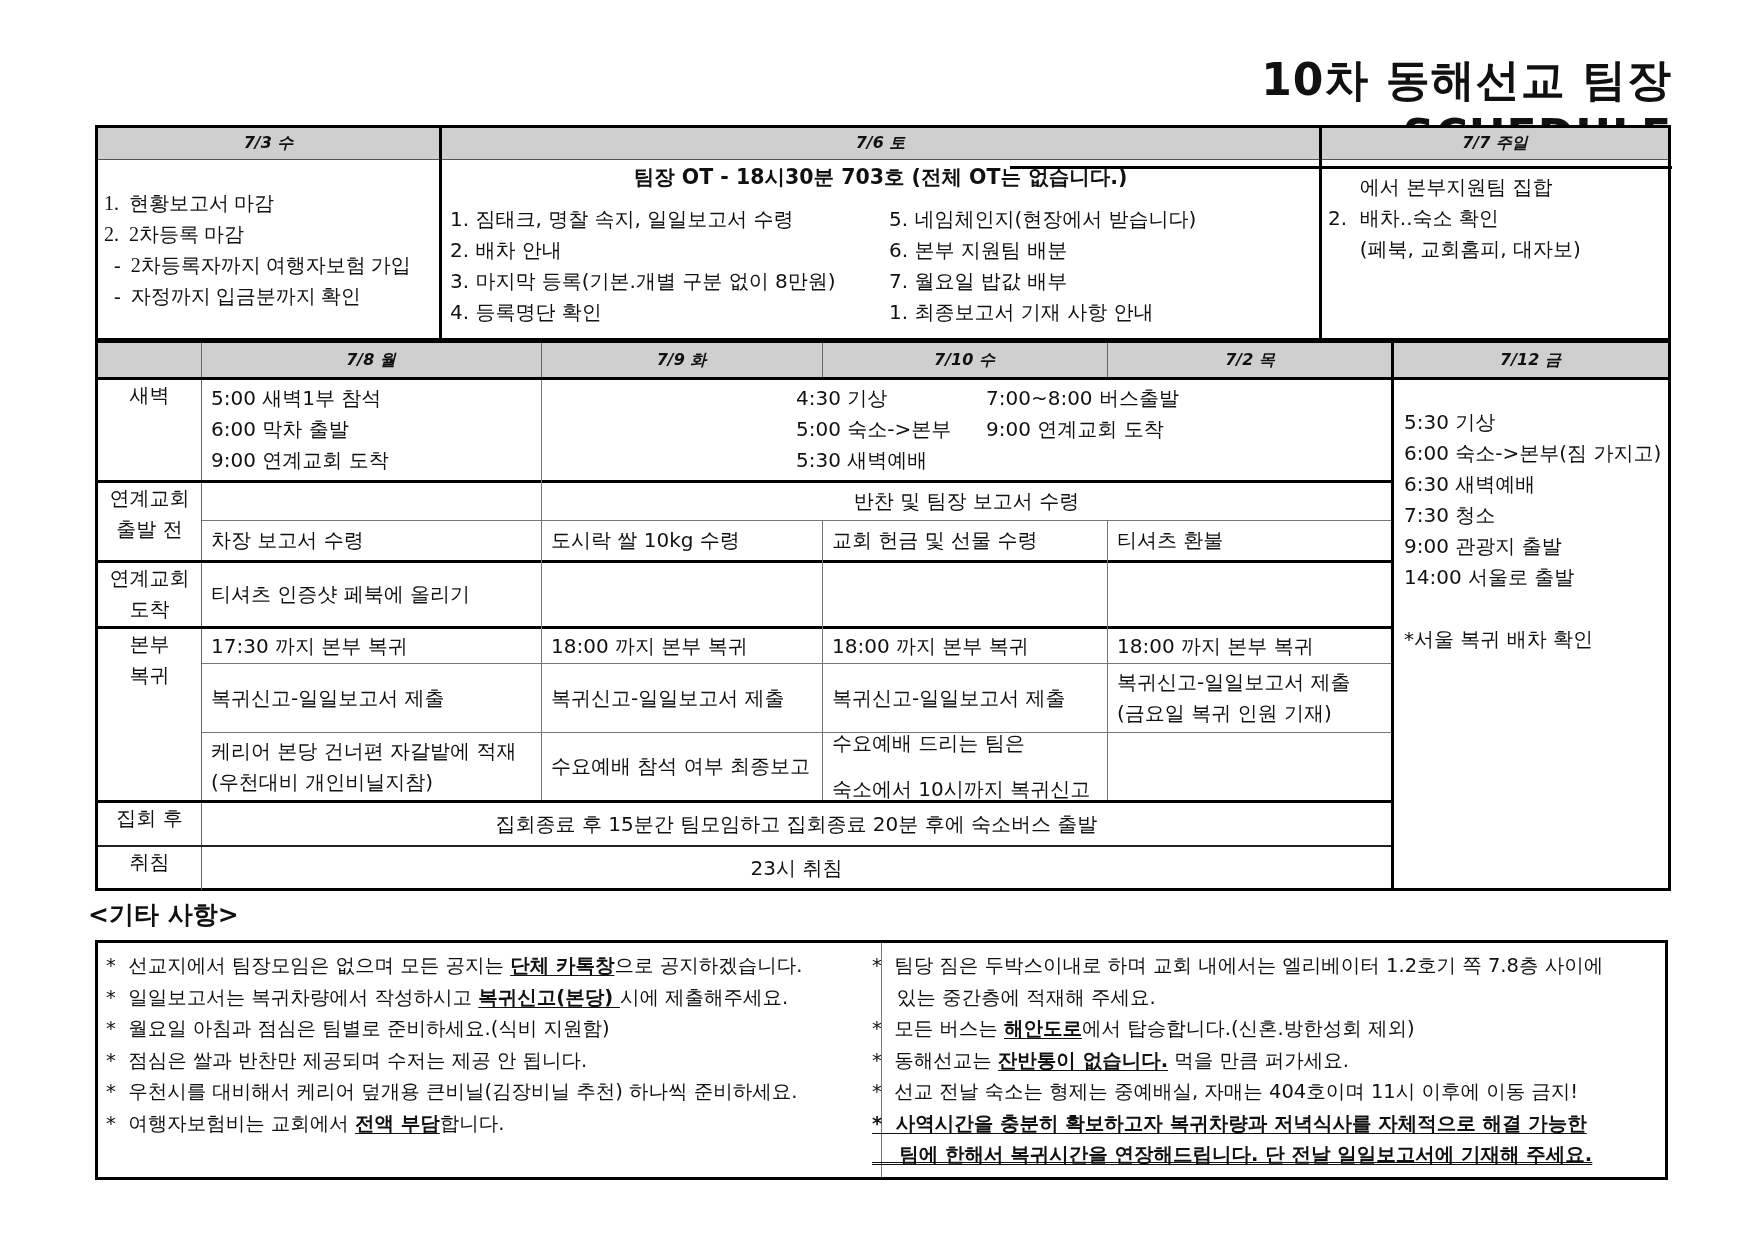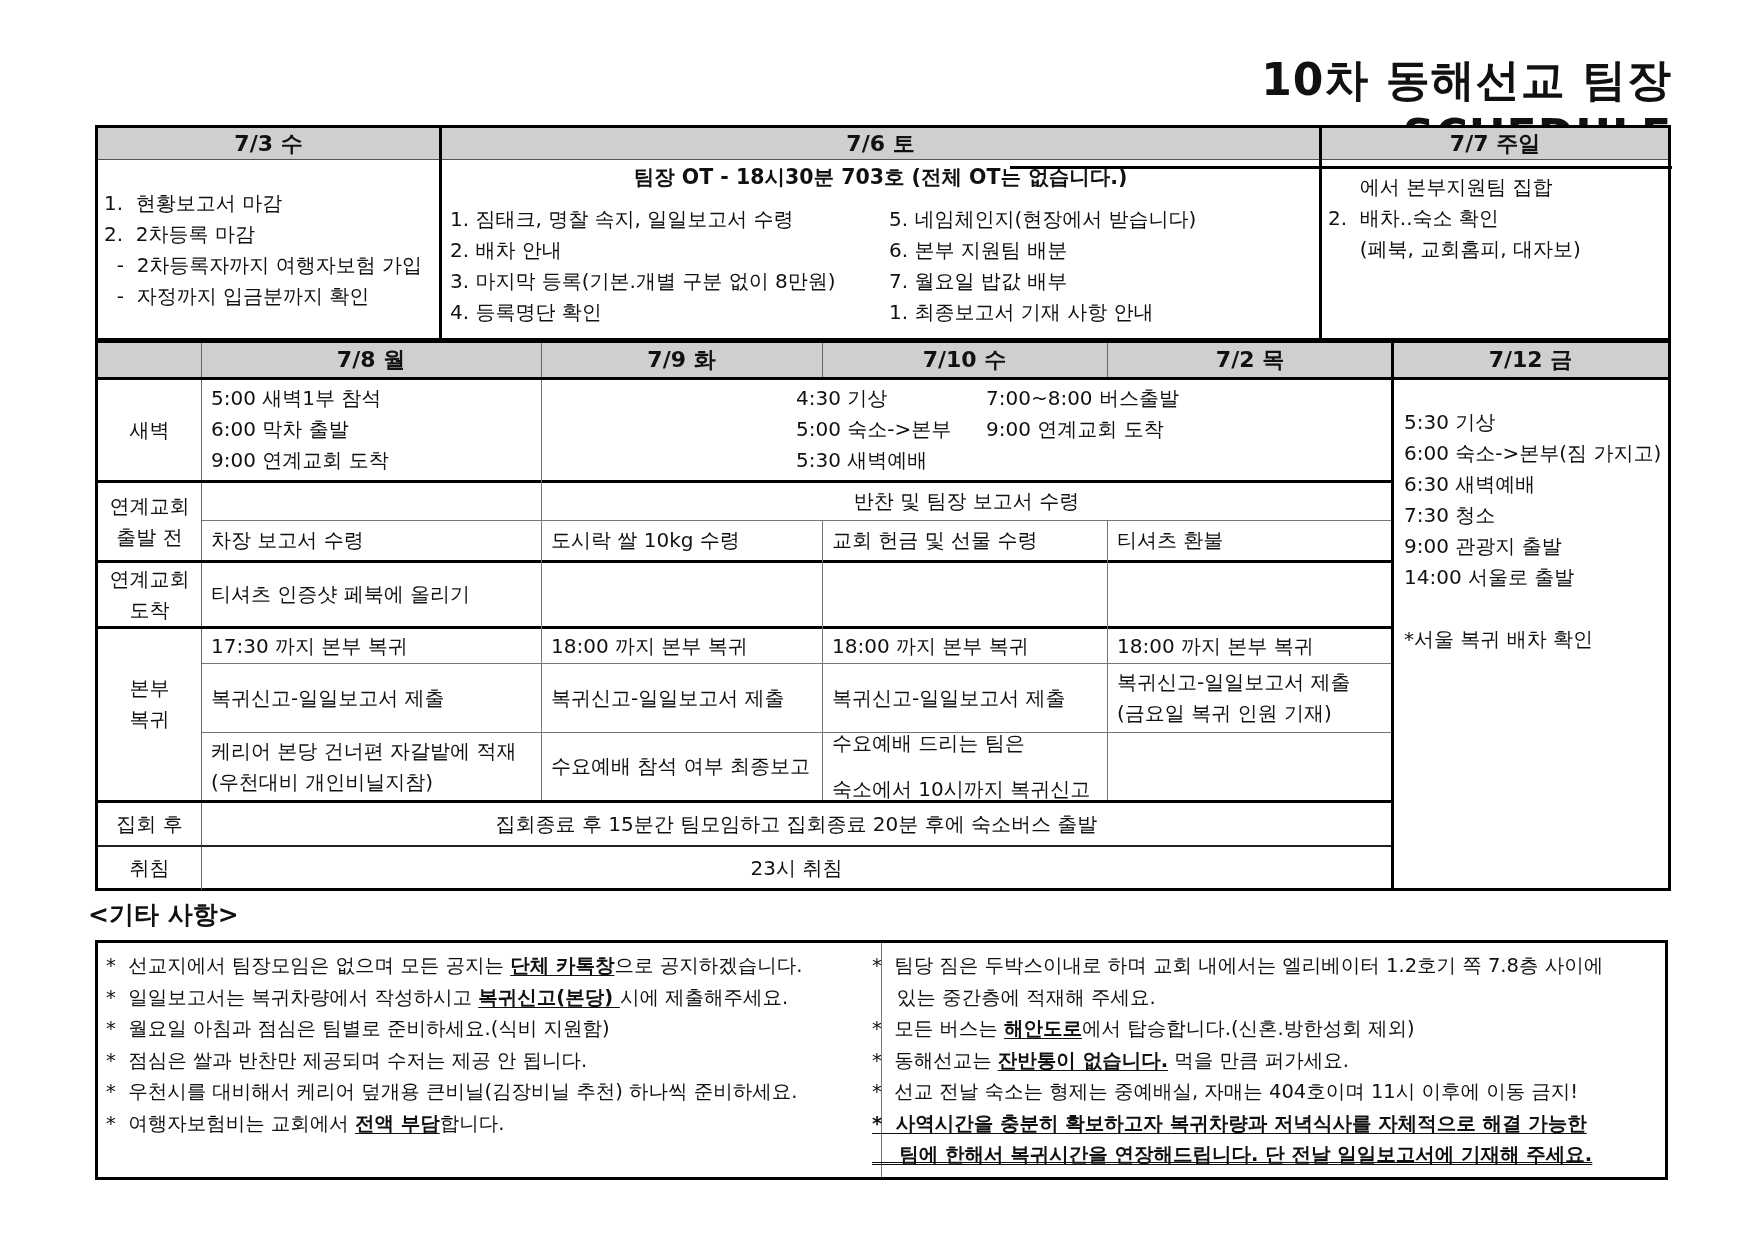--- a/index.html
+++ b/index.html
@@ -1,27 +1,27 @@
 <!DOCTYPE html>
 <html><head>
 <meta charset="utf-8">
 <style>
   html,body{margin:0;padding:0;background:#fff;}
   body{width:1754px;height:1240px;position:relative;overflow:hidden;
        font-family:"DejaVu Sans","Liberation Sans",sans-serif;color:#111;}
   .abs{position:absolute;box-sizing:border-box;}
   .title{left:1010px;top:52px;width:662px;text-align:right;font-size:44px;font-weight:bold;
          letter-spacing:1px;line-height:56px;border-bottom:3px solid #000;padding-bottom:2px;}
-  .hdr{background:#cfcfcf;font-weight:bold;font-size:22px;display:flex;align-items:center;justify-content:center;}
+  .hdr{background:#cfcfcf;font-weight:bold;font-size:16px;display:flex;align-items:center;justify-content:center;font-style:italic;}
   .cell{font-size:20px;line-height:31px;}
   .bk{background:#000;}
   .txt{white-space:pre;}
   .center{display:flex;align-items:center;justify-content:center;text-align:center;}
   .vcenter{display:flex;flex-direction:column;justify-content:center;}
-  .lbl{font-size:20px;line-height:31px;text-align:center;display:flex;align-items:center;justify-content:center;flex-direction:column;}
+  .lbl{font-size:20px;line-height:31px;text-align:center;display:flex;align-items:center;flex-direction:column;}
   .notes-line{font-size:19.5px;line-height:31.5px;white-space:pre;}
   u{text-decoration:underline;text-underline-offset:3px;}
   b{font-weight:bold;}
 </style>
 </head>
 <body>
 
 <div class="abs title">10차 동해선교 팀장 SCHEDULE</div>
 
 <div class="abs" style="left:95px;top:125px;width:1576px;height:216px;border:3px solid #000;"></div>
@@ -32,21 +32,21 @@
 <div class="abs hdr" style="left:442px;top:128px;width:877px;height:32px;border-bottom:1px solid #555;">
   <span>7/6 토</span>
 </div>
 <div class="abs hdr" style="left:1322px;top:128px;width:346px;height:32px;border-bottom:1px solid #555;">
   <span>7/7 주일</span>
 </div>
 
 <div class="abs bk" style="left:439px;top:125px;width:3px;height:216px;"></div>
 <div class="abs bk" style="left:1319px;top:125px;width:3px;height:216px;"></div>
 
-<div class="abs cell vcenter" style="left:104px;top:185px;width:334px;height:130px;">
+<div class="abs cell vcenter" style="left:104px;top:185px;width:334px;height:130px;font-family:Liberation Serif, serif;">
   <div class="txt">1.  현황보고서 마감</div>
   <div class="txt">2.  2차등록 마감</div>
   <div class="txt">  -  2차등록자까지 여행자보험 가입</div>
   <div class="txt">  -  자정까지 입금분까지 확인</div>
 </div>
 
 <div class="abs cell" style="left:442px;top:162px;width:877px;text-align:center;font-weight:bold;font-size:20.5px;">팀장 OT - 18시30분 703호 (전체 OT는 없습니다.)</div>
 <div class="abs cell" style="left:450px;top:204px;width:440px;">
   <div class="txt">1. 짐태크, 명찰 속지, 일일보고서 수령</div>
   <div class="txt">2. 배차 안내</div>

